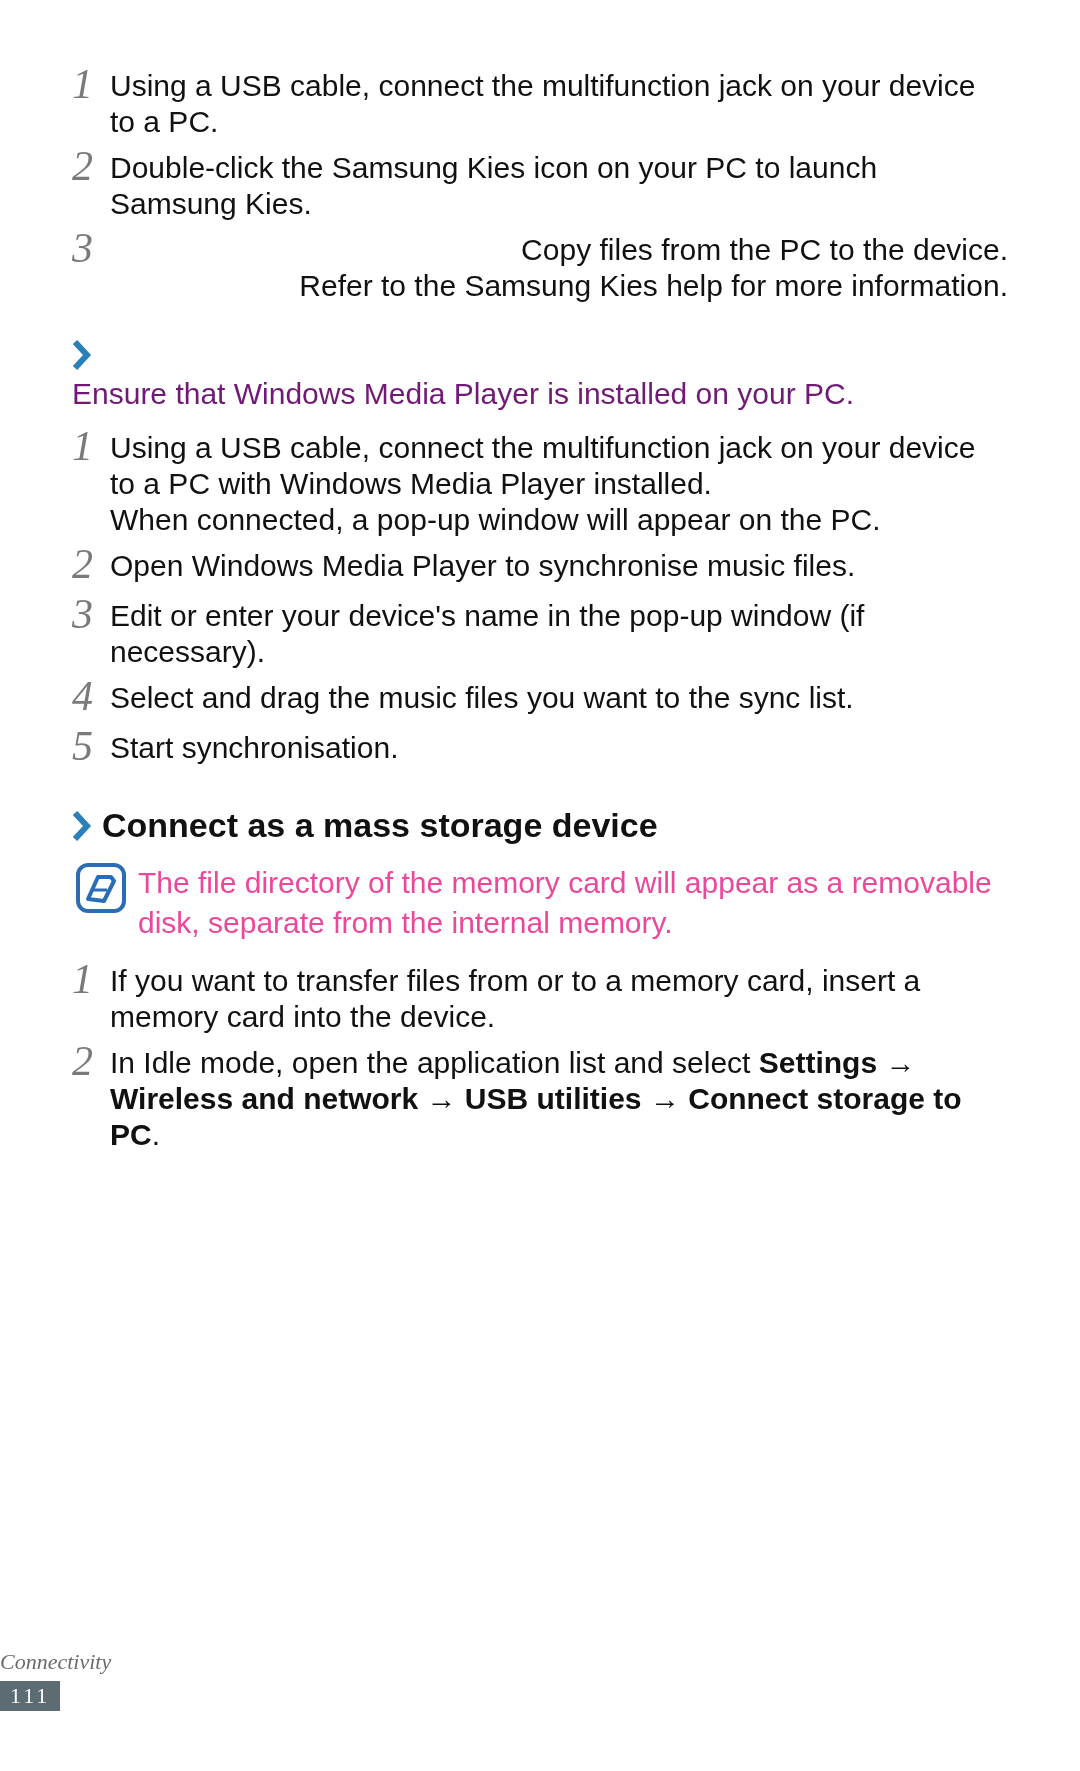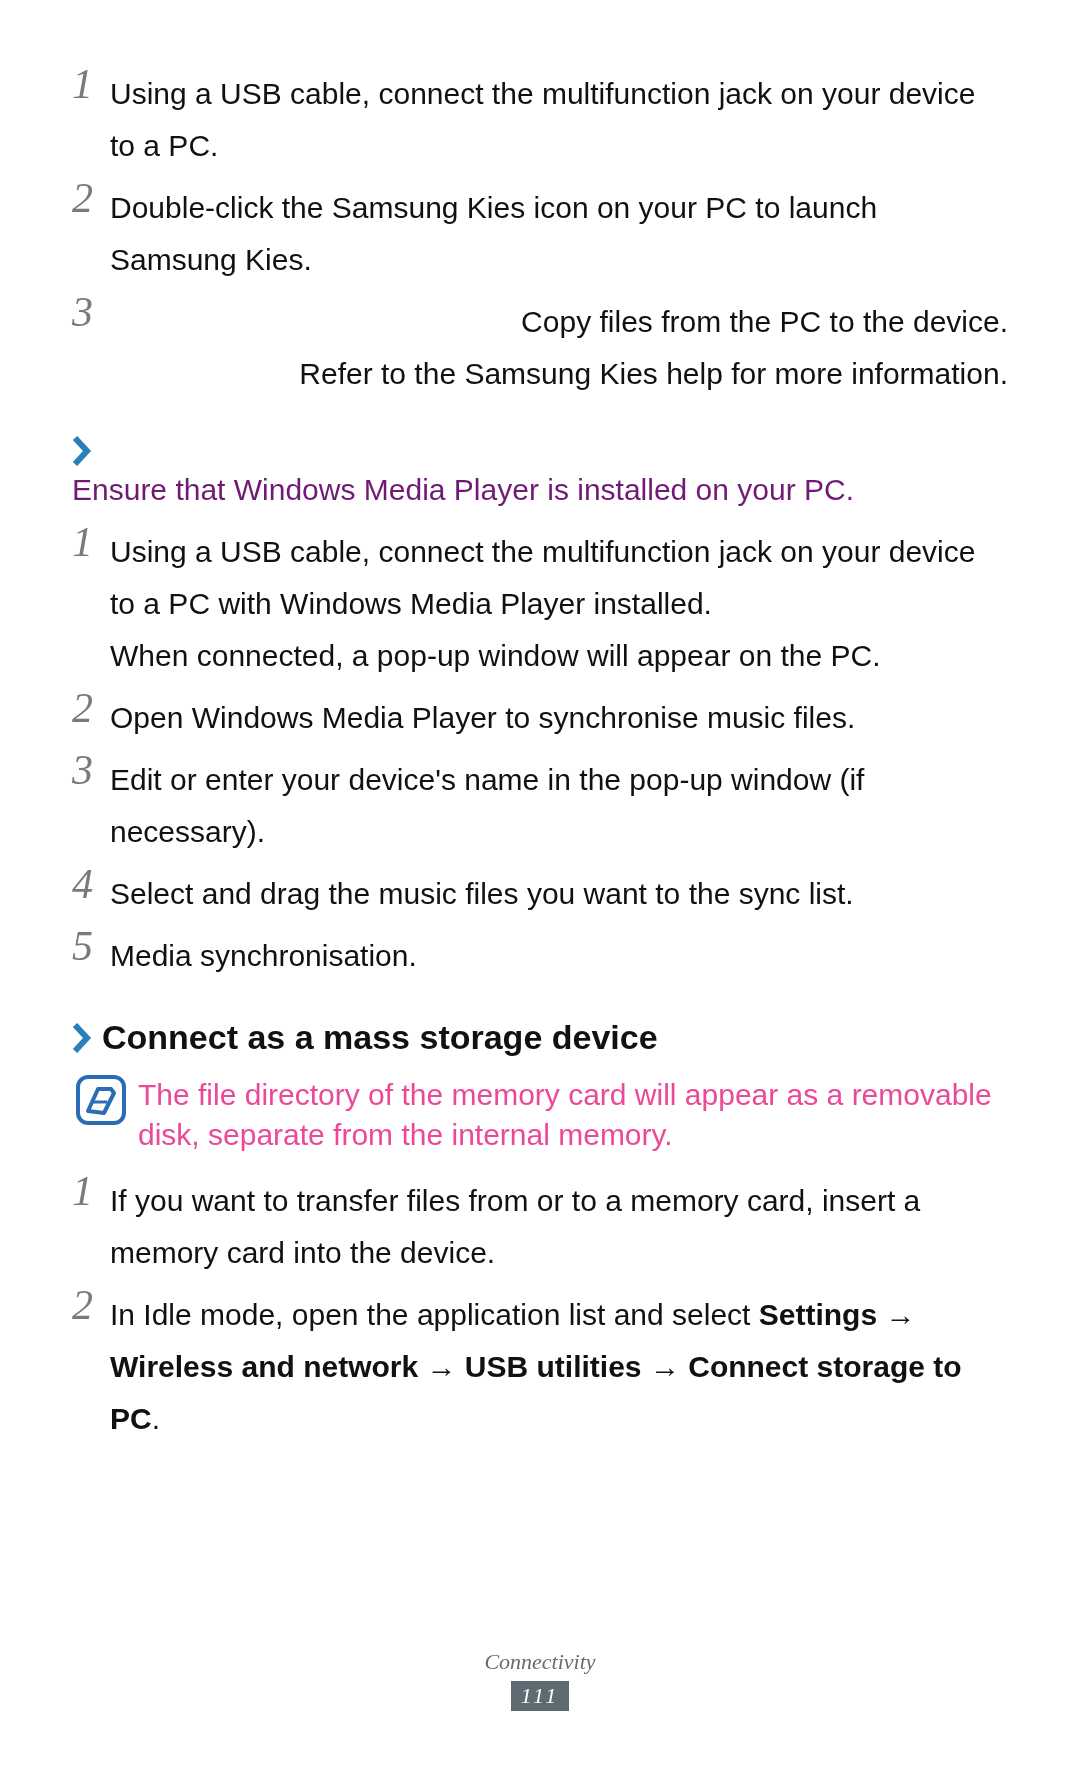--- a/index.html
+++ b/index.html
@@ -28,21 +28,21 @@
     line-height: 40px;
     color: #7a7a7a;
     width: 38px;
     text-align: left;
     flex-shrink: 0;
     position: relative;
     top: -4px;
   }
   .step-text {
     font-size: 30px;
-    line-height: 52px;
+    line-height: 36px;
     color: #111;
     flex: 1;
   }
   .section {
     margin-top: 36px;
   }
   .section-heading {
     display: flex;
     align-items: center;
     font-size: 34px;
@@ -82,35 +82,34 @@
     color: #ec4899;
     flex: 1;
   }
   .step-text .bold { font-weight: 700; }
   .arrow { font-weight: 400; }
   .footer {
     position: absolute;
     left: 0;
     right: 0;
     bottom: 60px;
-    text-align: center;
+    text-align: left;
   }
   .footer-chapter {
     font-family: "Times New Roman", Georgia, serif;
     font-style: italic;
     font-size: 22px;
     color: #6b6b6b;
     margin-bottom: 6px;
   }
   .footer-pagebox {
     display: inline-block;
     background: #5d6c72;
     color: #ffffff;
     font-family: "Times New Roman", Georgia, serif;
-    font-style: italic;
     font-size: 22px;
     letter-spacing: 3px;
     padding: 2px 10px;
   }
 </style>
 </head>
 <body>
 
 <div class="page">
 
@@ -153,21 +152,21 @@
       <div class="step">
         <div class="step-num">3</div>
         <div class="step-text">Edit or enter your device's name in the pop-up window (if necessary).</div>
       </div>
       <div class="step">
         <div class="step-num">4</div>
         <div class="step-text">Select and drag the music files you want to the sync list.</div>
       </div>
       <div class="step">
         <div class="step-num">5</div>
-        <div class="step-text">Media synchronisation.</div>
+        <div class="step-text">Start synchronisation.</div>
       </div>
     </div>
   </div>
 
   <div class="section">
     <div class="section-heading">
       <span class="chevron">
         <svg viewBox="0 0 20 30" width="22" height="30">
           <path d="M2 2 L14 15 L2 28" fill="none" stroke="#2a80b9" stroke-width="6" stroke-linejoin="miter" stroke-linecap="butt"></path>
         </svg>

